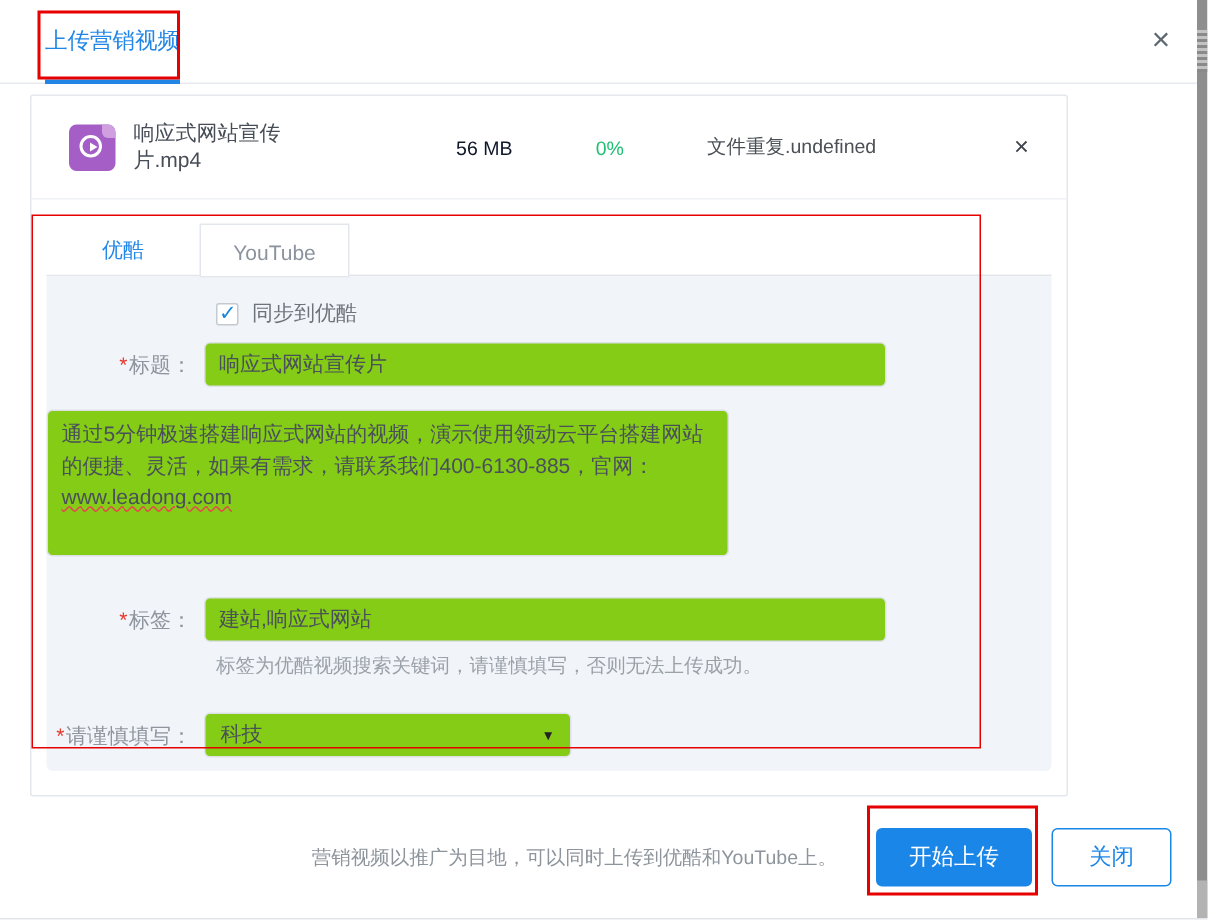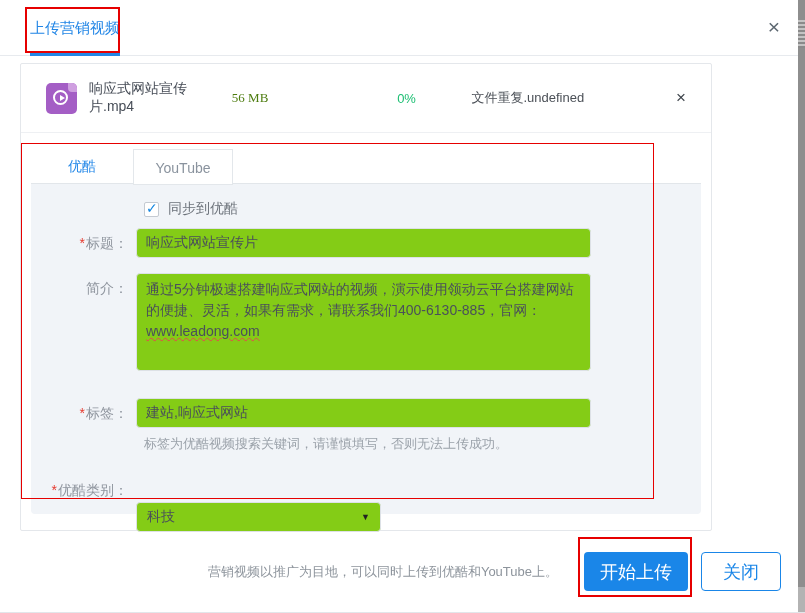--- a/index.html
+++ b/index.html
@@ -28,21 +28,21 @@
   .file-icon { width:31px; height:31px; background:#a45ec5; border-radius:5px; position:relative;
                flex:0 0 31px; margin-right:12px; }
   .file-icon .fold { position:absolute; right:0; top:0; width:9px; height:9px;
                      background:#cf9fe0; border-radius:0 5px 0 4px; }
   .file-icon .ring { position:absolute; left:7px; top:7px; width:15px; height:15px;
                      border:2px solid #fff; border-radius:50%; }
   .file-icon .tri { position:absolute; left:14px; top:12px; width:0; height:0;
                     border-left:5px solid #fff; border-top:3.5px solid transparent;
                     border-bottom:3.5px solid transparent; }
   .file-name { flex:1 1 auto; font-size:14px; color:#474d57; }
-  .file-size { width:110px; text-align:left; font-size:13px; color:#4d7c0f;font-family:Liberation Serif, serif; }
+  .file-size { width:110px; text-align:right; font-size:13px; color:#0f172a; }
   .file-progress { width:130px; text-align:center; font-size:13px; color:#1dbf73; }
   .file-status { width:175px; text-align:left; font-size:13px; color:#4b5057; }
   .file-remove { width:40px; text-align:right; font-size:17px; color:#3f454c; cursor:pointer; }
 
   
   .form-wrap { padding:18px 10px 0 10px; }
   .ptabs { display:flex; border-bottom:1px solid #e2e6ea; height:33px; align-items:flex-end; }
   .ptab { width:102px; height:33px; line-height:33px; text-align:center; font-size:14px; cursor:pointer; }
   .ptab-active { color:#2488e8; background:#fff; }
   .ptab-inactive { color:#8a939e; background:#fff; border:1px solid #e3e7eb; height:36px;
@@ -61,34 +61,34 @@
          overflow:hidden; }
   .wavy-url { text-decoration:underline; text-decoration-style:wavy; text-decoration-color:#e14b4b;
               text-decoration-thickness:1px; }
   .chk-row { margin-left:113px; display:flex; align-items:center; height:18px; }
   .chkbox { width:15px; height:15px; background:#fff; border:1px solid #c4cad2; border-radius:2px;
             margin-right:9px; position:relative; cursor:pointer; }
   .chkbox .mark { position:absolute; left:1px; top:-3px; font-size:14px; font-weight:bold; color:#1687e0; }
   .chk-label { font-size:14px; color:#6d737b; }
   .hint { margin-left:113px; margin-top:7px; font-size:13px; color:#9aa1a9; }
   .select { width:245px; height:30px; display:flex; align-items:center; padding:0 10px;
-            cursor:pointer; position:relative;margin-top:27px; }
+            cursor:pointer; position:relative; }
   .select .val { flex:1; font-size:14px; color:#4a505a; }
   .select .arrow { font-size:9px; color:#222; }
 
   .r-title { margin-top:10px; }
   .r-intro { margin-top:15px; }
   .r-tags  { margin-top:27px; }
   .r-cat   { margin-top:22px; }
 
   
   .footer { position:absolute; left:0; top:532px; width:798px; height:79px; background:#fff;
             display:flex; align-items:center; justify-content:flex-end; padding-right:17px; }
   .foot-note { font-size:13px; color:#8d949c; margin-right:26px; }
-  .btn { height:39px; border-radius:4px; font-size:18px; text-align:left; cursor:pointer;
+  .btn { height:39px; border-radius:4px; font-size:15px; text-align:left; cursor:pointer;
          display:flex; align-items:center; justify-content:center; }
   .btn-start { width:104px; background:#1a86e8; color:#fff; margin-right:13px; }
   .btn-close { width:80px; background:#fff; color:#1a86e8; border:1px solid #1a86e8; }
 
   
   .ann { position:absolute; border-style:solid; border-color:#e60000; pointer-events:none; }
   .ann-tab  { left:25px; top:7px;  width:95px;  height:46px; border-width:2px; }
   .ann-form { left:21px; top:143px; width:633px; height:356px; border-width:1px; }
   .ann-btn  { left:578px; top:537px; width:114px; height:60px; border-width:2px; }
 
@@ -135,34 +135,33 @@
         </div>
         <span class="chk-label">同步到优酷</span>
       </div>
 
       <div class="frow r-title">
         <div class="flabel"><span class="req">*</span><span>标题：</span></div>
         <input class="tbox inp" value="响应式网站宣传片" style="">
       </div>
 
       <div class="frow r-intro">
-        <div class="flabel">简介：</div>
         <div class="tbox txa"><span>通过5分钟极速搭建响应式网站的视频，演示使用领动云平台搭建网站的便捷、灵活，如果有需求，请联系我们400-6130-885，官网：
 </span><span class="wavy-url">www.leadong.com</span></div>
       </div>
 
       <div class="frow r-tags">
         <div class="flabel"><span class="req">*</span><span>标签：</span></div>
         <input class="tbox inp" value="建站,响应式网站" style="">
       </div>
 
       <div class="hint">标签为优酷视频搜索关键词，请谨慎填写，否则无法上传成功。</div>
 
       <div class="frow r-cat">
-        <div class="flabel"><span class="req">*</span><span>优酷类别：</span></div>
+        <div class="flabel"><span class="req">*</span><span>请谨慎填写：</span></div>
         <div class="tbox select">
           <span class="val">科技</span>
           <span class="arrow">▼</span>
         </div>
       </div>
 
     </div>
   </div>
 </div>
 

